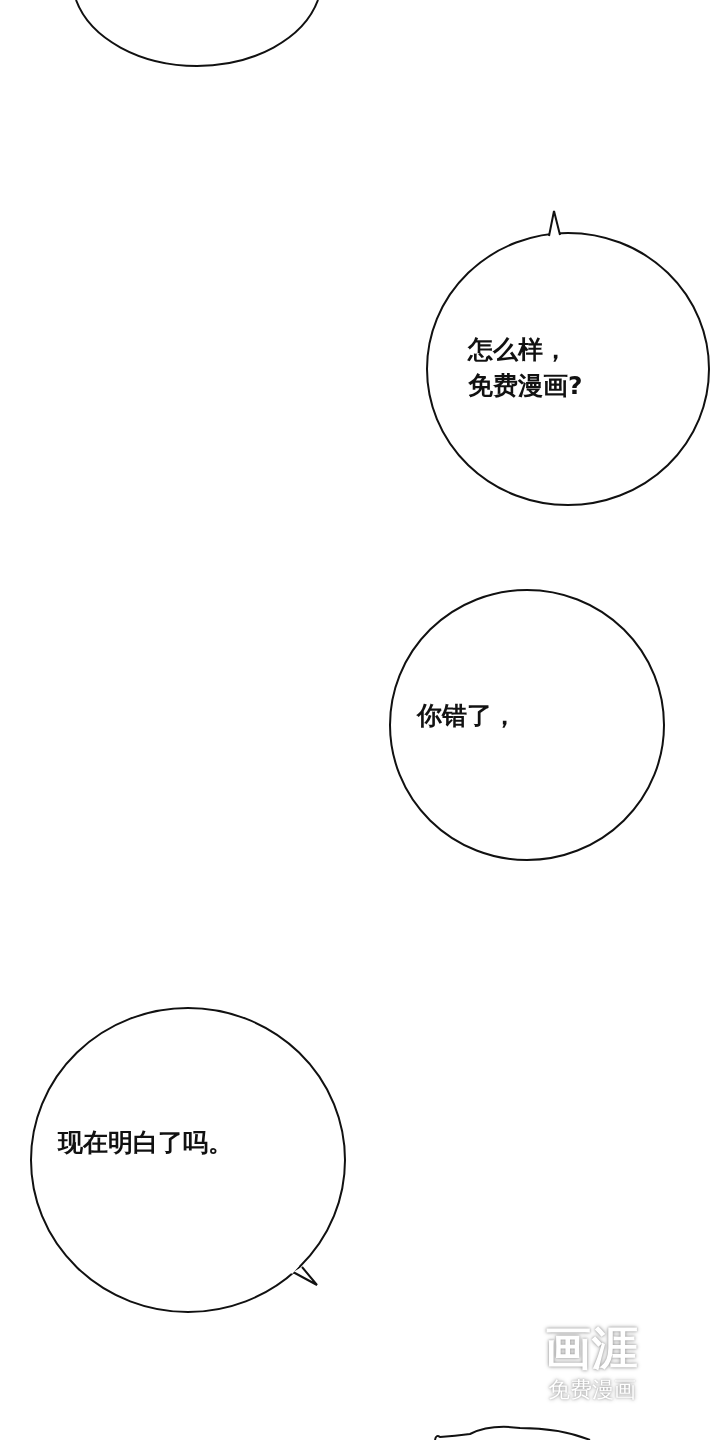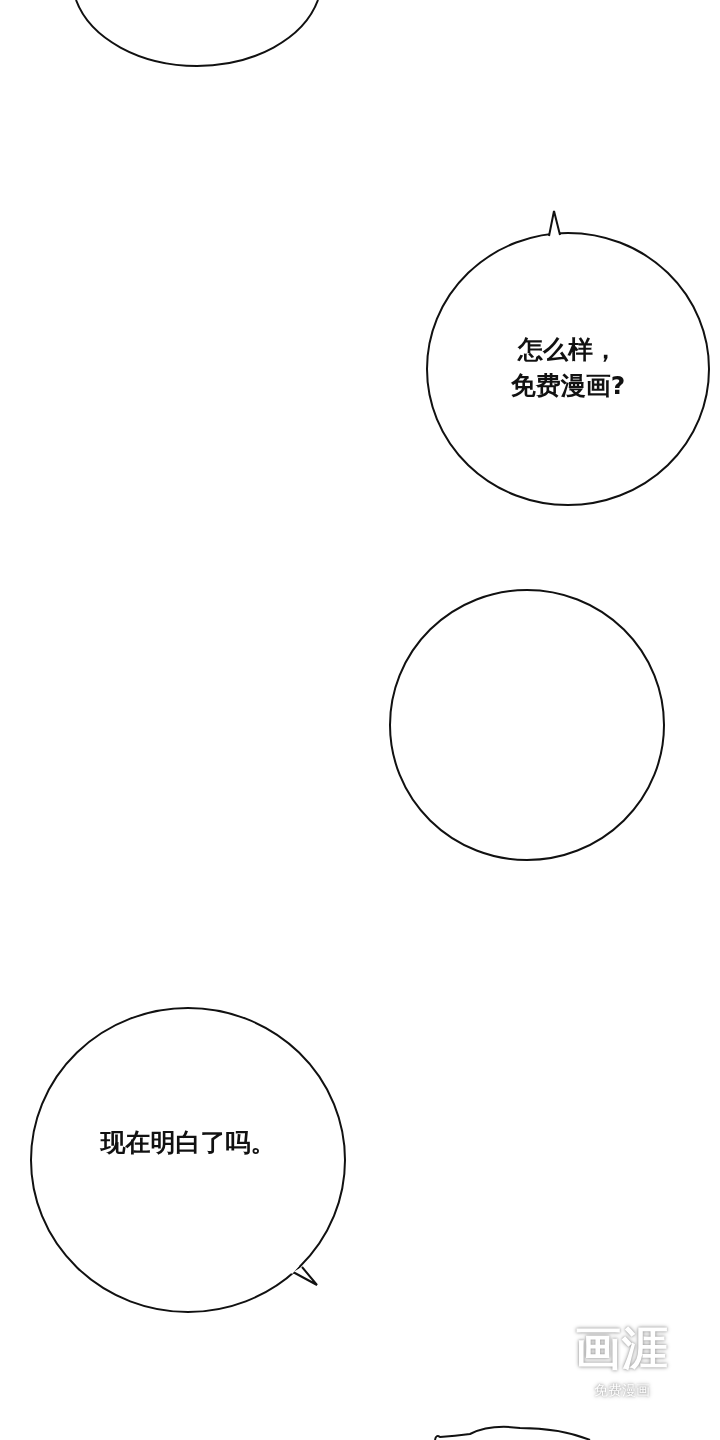--- a/index.html
+++ b/index.html
@@ -1,30 +1,30 @@
 <!DOCTYPE html>
 <html><head>
 <meta charset="utf-8">
 <style>
   html, body { margin: 0; padding: 0; background: #ffffff; }
   body { width: 720px; height: 1440px; position: relative; overflow: hidden;
          font-family: "DejaVu Sans", sans-serif; }
   .layer { position: absolute; left: 0; top: 0; }
   .bubble-text {
-    position: absolute; text-align: center; color: #111111;
+    position: absolute; color: #111111;
     font-family: "DejaVu Sans", sans-serif; font-weight: bold;
     font-size: 25px; line-height: 36px; white-space: nowrap;
   }
   .watermark {
-    position: absolute; left: 562px; top: 1320px; width: 120px;
+    position: absolute; left: 532px; top: 1320px; width: 120px;
     text-align: center; color: #ffffff;
     text-shadow: 0 0 4px #9a9a9a, 0 0 2px #b0b0b0;
   }
   .wm-logo { font-size: 46px; font-weight: bold; line-height: 56px; letter-spacing: 1px; }
-  .wm-sub { font-size: 14px; line-height: 28px; }
+  .wm-sub { font-size: 22px; line-height: 28px; }
 </style>
 </head>
 <body>
 
 <svg class="layer" width="720" height="1440" viewBox="0 0 720 1440">
 
   <path d="M 76 0 A 125 88 0 0 0 318 0" fill="#ffffff" stroke="#111111" stroke-width="2"></path>
 
   <g>
     <ellipse cx="568" cy="369" rx="141" ry="136" fill="#ffffff" stroke="#111111" stroke-width="2"></ellipse>
@@ -44,20 +44,21 @@
 
   <path d="M 435 1440 Q 436 1434 440 1437 Q 455 1436 470 1434 Q 490 1424 520 1428 Q 560 1428 590 1440" fill="none" stroke="#111111" stroke-width="2"></path>
 </svg>
 
 <div class="bubble-text" style="left:468px; top:332px; width:200px;">
   <div>怎么样，</div>
   <div>免费漫画?</div>
 </div>
 
 <div class="bubble-text" style="left:417px; top:698px; width:220px;">
+  <div>你错了，</div>
 </div>
 
 <div class="bubble-text" style="left:58px; top:1125px; width:260px;">
   <div>现在明白了吗。</div>
 </div>
 
 <div class="watermark">
   <div class="wm-logo">画涯</div>
   <div class="wm-sub">免费漫画</div>
 </div>

